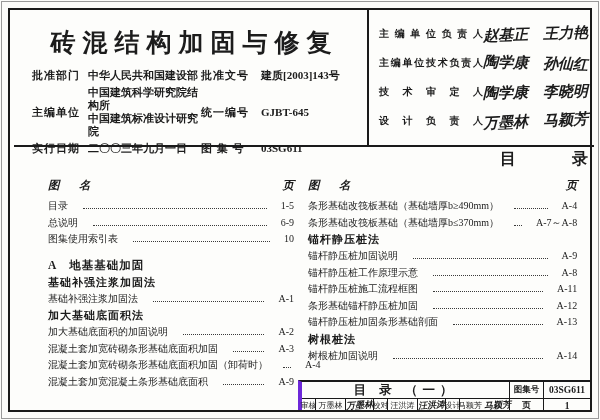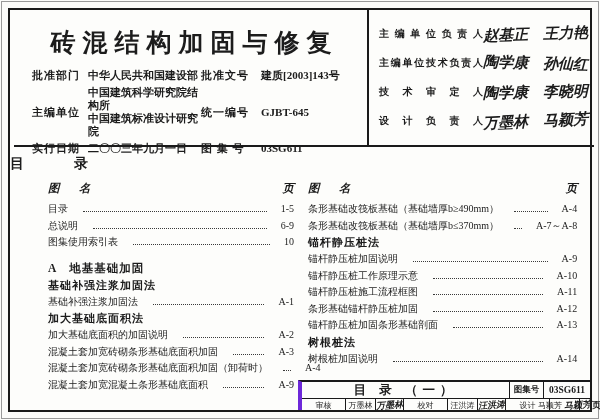--- a/index.html
+++ b/index.html
@@ -34,21 +34,21 @@
   .sig-row .sig-name{
     flex:1;font-size:15px;font-weight:700;font-style:italic;white-space:nowrap;
     font-family:"DejaVu Serif","Liberation Serif",serif;
   }
   .sig-row:nth-child(1) .sig-name{transform:rotate(-2deg);}
   .sig-row:nth-child(2) .sig-name{transform:rotate(1.5deg);}
   .sig-row:nth-child(3) .sig-name{transform:rotate(-1deg);}
   .sig-row:nth-child(4) .sig-name{transform:rotate(-2.5deg);}
   
   .toc{position:absolute;left:0;top:135px;width:100%;height:265px;box-sizing:border-box;}
-  .toc-title{text-align:left;font-size:14px;font-weight:bold;margin-top:10px;letter-spacing:2px;}
+  .toc-title{text-align:right;font-size:16px;font-weight:bold;margin-top:4px;letter-spacing:2px;}
   .toc-cols{display:flex;margin-top:8px;}
   .toc-col-left{width:290px;box-sizing:border-box;padding:0 6px 0 38px;flex:none;}
   .toc-col-right{flex:1;box-sizing:border-box;padding:0 20px 0 8px;}
   .toc-head{display:flex;font-size:11.5px;font-weight:bold;margin-bottom:5px;font-style:italic;}
   .toc-head .h-name{letter-spacing:4px;}
   .toc-head .h-page{margin-left:auto;}
   .toc-row{display:flex;align-items:baseline;font-size:10px;line-height:16.5px;white-space:nowrap;gap:12px;}
   .toc-row .dots{flex:1;border-bottom:1.5px dotted #3a3a3a;margin:0 2px 3px 3px;min-width:8px;}
   .toc-row .pg{flex:none;}
   .toc-section{font-size:11.5px;font-weight:bold;line-height:17px;margin-top:9px;letter-spacing:1px;}
@@ -62,21 +62,21 @@
   .tb-r1{display:flex;height:17px;border-bottom:1px solid #1a1a1a;box-sizing:border-box;}
   .tb-sheet{flex:1;display:flex;align-items:center;justify-content:center;
     font-size:12.5px;font-weight:bold;letter-spacing:5px;border-right:1px solid #1a1a1a;}
   .tb-atlas-lbl{width:34px;flex:none;display:flex;align-items:center;justify-content:center;
     font-size:8.5px;font-weight:bold;border-right:1px solid #1a1a1a;box-sizing:border-box;}
   .tb-atlas-no{width:46px;flex:none;display:flex;align-items:center;justify-content:center;
     font-size:9.5px;font-weight:bold;}
   .tb-r2{display:flex;flex:1;font-size:8px;}
   .tb-cell{display:flex;align-items:center;justify-content:center;
     border-right:1px solid #1a1a1a;box-sizing:border-box;overflow:visible;white-space:nowrap;}
-  .tb-cell.w-lbl{width:44px;flex:none;}
+  .tb-cell.w-lbl{width:14px;flex:none;}
   .tb-cell.w-name{width:30px;flex:none;}
   .tb-cell.w-sig{width:28px;flex:none;}
   .tb-sig{font-style:italic;font-weight:700;font-size:9px;transform:rotate(-4deg);
     font-family:"DejaVu Serif","Liberation Serif",serif;}
   .tb-cell.pg-lbl{width:34px;flex:none;font-size:9px;font-weight:bold;}
   .tb-cell.pg-no{width:46px;flex:none;border-right:none;font-size:9.5px;font-weight:bold;}
 </style>
 </head>
 <body>
 
@@ -206,21 +206,21 @@
           </div>
         <div class="toc-sub">锚杆静压桩法</div>
         <div class="toc-row">
             <span>锚杆静压桩加固说明</span>
             <span class="dots"></span>
             <span class="pg">A-9</span>
           </div>
         <div class="toc-row">
             <span>锚杆静压桩工作原理示意</span>
             <span class="dots"></span>
-            <span class="pg">A-10</span>
+            <span class="pg">A-8</span>
           </div>
         <div class="toc-row">
             <span>锚杆静压桩施工流程框图</span>
             <span class="dots"></span>
             <span class="pg">A-11</span>
           </div>
         <div class="toc-row">
             <span>条形基础锚杆静压桩加固</span>
             <span class="dots"></span>
             <span class="pg">A-12</span>

